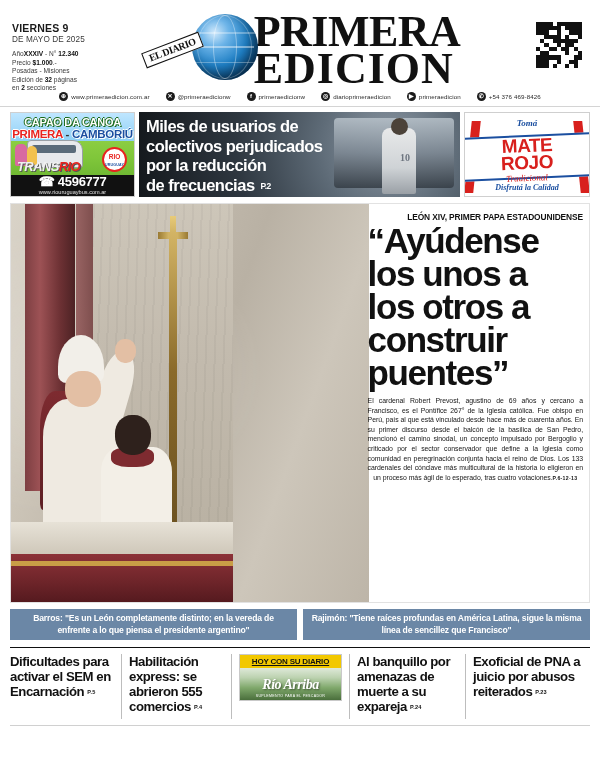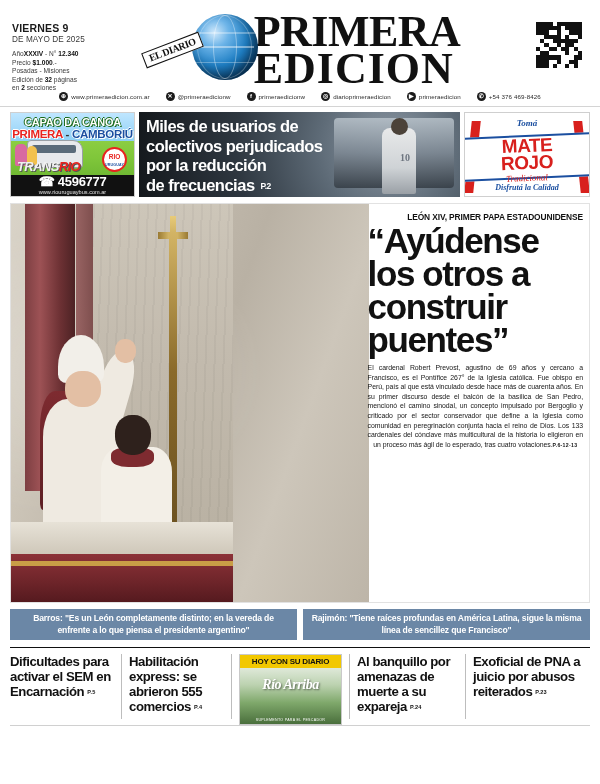--- a/index.html
+++ b/index.html
@@ -172,28 +172,28 @@
     font-size:8.6px;font-weight:bold;line-height:11.5px;letter-spacing:-.15px;box-sizing:border-box;}
 
   
   .briefs{display:flex;margin:7px 10px 0 10px;border-top:1.6px solid #111;padding-top:6px;height:72px;box-sizing:border-box;}
   .brief{padding:0 7px;border-right:1px solid #bdbdbd;box-sizing:border-box;}
   .brief:last-child{border-right:none;}
   .brief .h{font-size:13.2px;font-weight:bold;line-height:15px;letter-spacing:-.45px;color:#111;}
   .brief .p{font-size:5.6px;font-weight:bold;vertical-align:2px;margin-left:3px;letter-spacing:.2px;}
   .b1{width:112px;flex:0 0 112px;padding-left:0;}
   .b2{width:110px;flex:0 0 110px;}
-  .b3{width:118px;flex:0 0 118px;display:flex;align-items:flex-start;justify-content:center;}
+  .b3{width:118px;flex:0 0 118px;display:flex;align-items:flex-start;justify-content:center;text-decoration:underline;}
   .b4{width:116px;flex:0 0 116px;}
   .b5{flex:1;padding-right:0;}
 
   .promo{width:104px;border:1px solid #c9c9c9;box-sizing:border-box;background:#fff;}
   .promo .top{background:#f2c800;color:#111;font-size:8px;font-weight:bold;text-align:center;
     padding:2px 0;letter-spacing:-.2px;}
-  .promo .img{height:56px;background:
+  .promo .img{height:32px;background:
       linear-gradient(180deg,#dfe9d9 0%,#bcd2b0 30%,#7fa86b 62%,#4a6f3c 100%);
     position:relative;}
   .promo .img .logo{position:absolute;left:0;top:9px;width:100%;text-align:center;color:#fff;
     font-family:"Liberation Serif",serif;font-style:italic;font-weight:bold;font-size:14px;
     text-shadow:1px 1px 2px rgba(0,0,0,.5);letter-spacing:-.5px;}
   .promo .img .sub{position:absolute;left:0;bottom:2px;width:100%;text-align:center;color:#fff;font-size:3.6px;letter-spacing:.3px;}
   .bottomrule{margin:6px 10px 0 10px;border-top:1px solid #d0d0d0;}
 </style>
 </head>
 <body>
@@ -416,20 +416,21 @@
       <div class="deacon-collar"></div>
       <div class="deacon-head"></div>
       <div class="balcony"></div>
       <div class="drape"></div>
     </div>
 
     <div class="textcol">
       <div class="kicker">LEÓN XIV, PRIMER PAPA ESTADOUNIDENSE</div>
       <div class="bighead" id="bighead">
           <div>“Ayúdense</div>
+          <div>los unos a</div>
           <div>los otros a</div>
           <div>construir</div>
           <div>puentes”</div>
         </div>
       <div class="lede">
         <span>El cardenal Robert Prevost, agustino de 69 años y cercano a Francisco, es el Pontífice 267° de la Iglesia católica. Fue obispo en Perú, país al que está vinculado desde hace más de cuarenta años. En su primer discurso desde el balcón de la basílica de San Pedro, mencionó el camino sinodal, un concepto impulsado por Bergoglio y criticado por el sector conservador que define a la Iglesia como comunidad en peregrinación conjunta hacia el reino de Dios. Los 133 cardenales del cónclave más multicultural de la historia lo eligieron en un proceso más ágil de lo esperado, tras cuatro votaciones.</span><span class="pag">P.6-12-13</span>
       </div>
     </div>
   </div>
 

